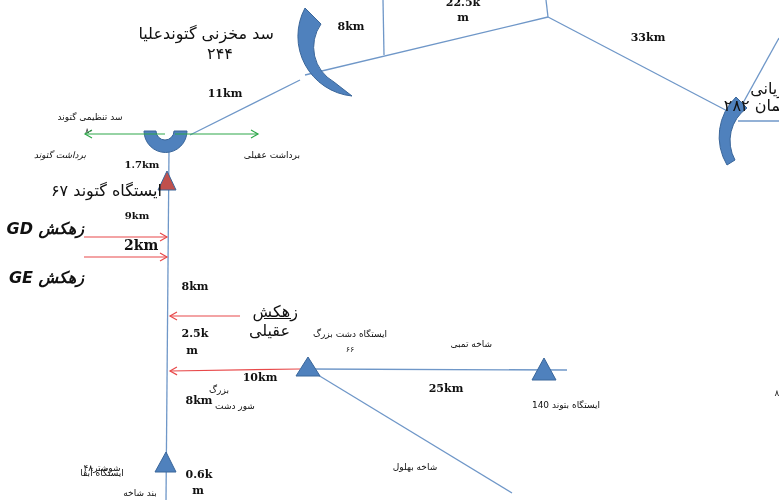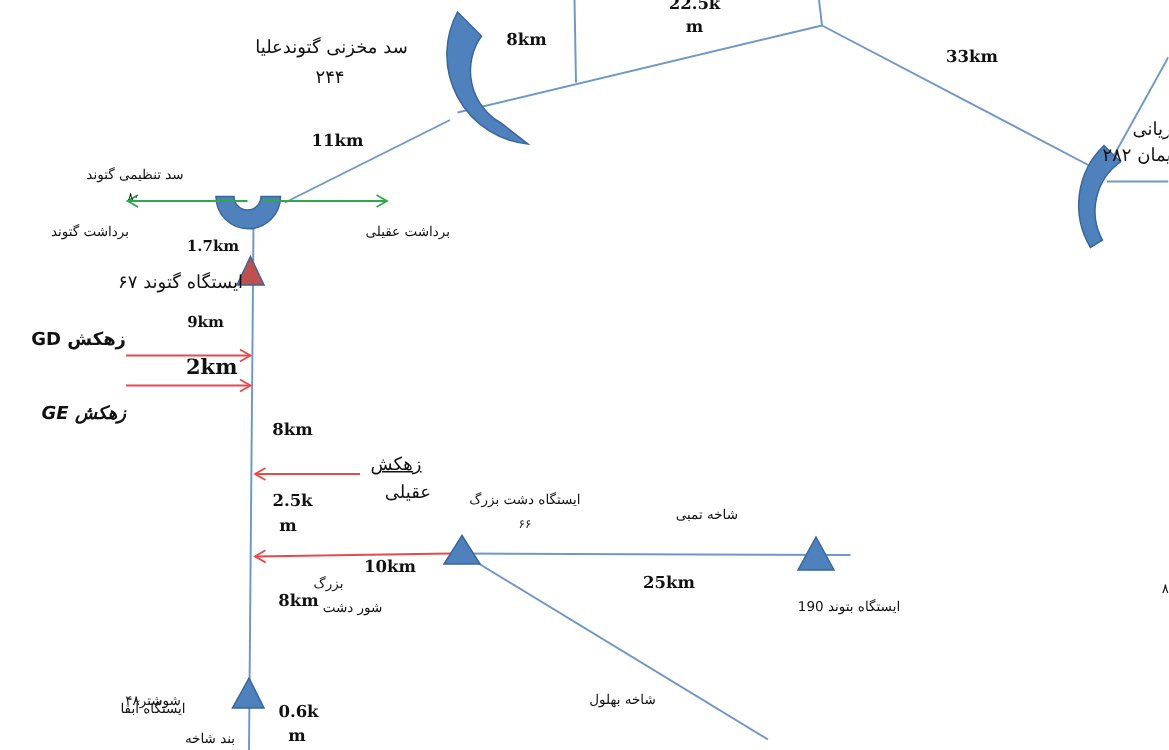--- a/index.html
+++ b/index.html
@@ -1,20 +1,20 @@
 <!DOCTYPE html>
 <html><head>
   <meta charset="utf-8">
   <style>
     html, body { margin: 0; padding: 0; background: #ffffff; }
     body { width: 779px; height: 500px; overflow: hidden; position: relative; font-family: "DejaVu Sans", sans-serif; }
     #canvas { position: absolute; left: 0; top: 0; width: 779px; height: 500px; }
     .lbl { position: absolute; white-space: nowrap; color: #111; line-height: 1.25; }
     .fa { font-family: "DejaVu Sans", sans-serif; font-size: 9px; direction: rtl; text-align: center; }
-    .fa-lg { font-family: "DejaVu Sans", sans-serif; font-size: 12px; direction: rtl; text-align: center; }
+    .fa-lg { font-family: "DejaVu Sans", sans-serif; font-size: 16px; direction: rtl; text-align: center; }
     .km { font-family: "DejaVu Serif", serif; font-weight: bold; font-size: 11px; text-align: center; }
   </style>
 </head>
 <body>
 
 <svg id="canvas" viewBox="0 0 779 500" xmlns="http://www.w3.org/2000/svg">
   <defs>
     <marker id="arrRed" markerWidth="10" markerHeight="10" refX="8" refY="5" orient="auto" markerUnits="userSpaceOnUse">
       <path d="M1,1 L8,5 L1,9" fill="none" stroke="#e8494a" stroke-width="1.2"></path>
     </marker>
@@ -65,51 +65,51 @@
 <div class="lbl km" style="left:606px;top:31px;width:42px;margin-left:21px;">33km</div>
 
 <div class="lbl fa-lg" style="left:755px;top:79px;width:30px;text-align:left;">ریانی</div>
 <div class="lbl fa-lg" style="left:735px;top:96px;width:50px;text-align:left;">یمان ۲۸۲</div>
 
 <div class="lbl km" style="left:205px;top:87px;width:40px;">11km</div>
 
 <div class="lbl fa" style="left:55px;top:112px;width:70px;">سد تنظیمی گتوند</div>
 <div class="lbl fa" style="left:82px;top:127px;width:14px;font-size:7px;">۸۰</div>
 
-<div class="lbl fa" style="left:30px;top:150px;width:60px;">برداشت گتوند</div>
+<div class="lbl fa" style="left:30px;top:150px;width:60px;font-style:italic;">برداشت گتوند</div>
 <div class="lbl fa" style="left:244px;top:150px;width:56px;">برداشت عقیلی</div>
 
 <div class="lbl km" style="left:124px;top:159px;width:36px;font-size:10px;">1.7km</div>
 <div class="lbl fa-lg" style="left:80px;top:181px;width:82px;">ایستگاه گتوند ۶۷</div>
 
 <div class="lbl km" style="left:124px;top:210px;width:26px;font-size:10px;">9km</div>
-<div class="lbl fa-lg" style="left:34px;top:219px;width:50px;font-weight:bold;">زهکش GD</div>
+<div class="lbl fa-lg" style="left:34px;top:219px;width:50px;font-weight:bold;font-style:italic;">زهکش GD</div>
 <div class="lbl km" style="left:124px;top:237px;width:26px;font-size:14px;">2km</div>
 <div class="lbl fa-lg" style="left:30px;top:268px;width:54px;font-weight:bold;font-style:italic;">زهکش GE</div>
 
 <div class="lbl km" style="left:180px;top:280px;width:30px;">8km</div>
 
-<div class="lbl fa-lg" style="left:246px;top:302px;width:36px;text-decoration:underline;">زهکش</div>
+<div class="lbl fa-lg" style="left:262px;top:302px;width:36px;text-decoration:underline;">زهکش</div>
 <div class="lbl fa-lg" style="left:254px;top:321px;width:36px;">عقیلی</div>
 
 <div class="lbl km" style="left:178px;top:327px;width:34px;text-align:center;">2.5k</div>
 <div class="lbl km" style="left:182px;top:344px;width:20px;">m</div>
 
 <div class="lbl fa" style="left:310px;top:329px;width:80px;">ایستگاه دشت بزرگ</div>
 <div class="lbl fa" style="left:338px;top:345px;width:24px;font-size:8px;">۶۶</div>
 
 <div class="lbl fa" style="left:442px;top:339px;width:50px;text-align:right;">شاخه تمبی</div>
 
 <div class="lbl fa" style="left:214px;top:367px;width:42px;margin-top:34px;">شور دشت</div>
 <div class="lbl fa" style="left:206px;top:385px;width:26px;">بزرگ</div>
 <div class="lbl km" style="left:240px;top:371px;width:40px;">10km</div>
 <div class="lbl km" style="left:184px;top:394px;width:30px;">8km</div>
 
 <div class="lbl km" style="left:426px;top:382px;width:40px;">25km</div>
-<div class="lbl fa" style="left:530px;top:400px;width:72px;">ایستگاه بتوند 190</div>
+<div class="lbl fa" style="left:530px;top:400px;width:72px;">ایستگاه بتوند 140</div>
 
 <div class="lbl fa" style="left:76px;top:468px;width:52px;">ایستگاه آبقا</div>
 <div class="lbl fa" style="left:80px;top:463px;width:44px;">شوشتر۴۸</div>
 
 <div class="lbl fa" style="left:390px;top:462px;width:50px;">شاخه بهلول</div>
 
 <div class="lbl km" style="left:184px;top:468px;width:30px;">0.6k</div>
 <div class="lbl km" style="left:188px;top:484px;width:20px;">m</div>
 <div class="lbl fa" style="left:118px;top:488px;width:44px;">بند شاخه</div>
 

